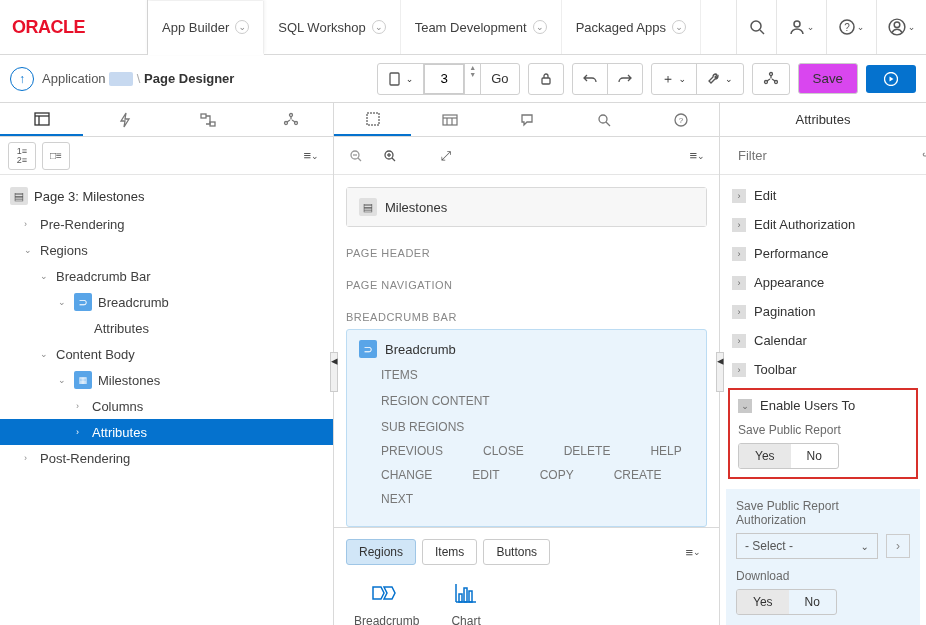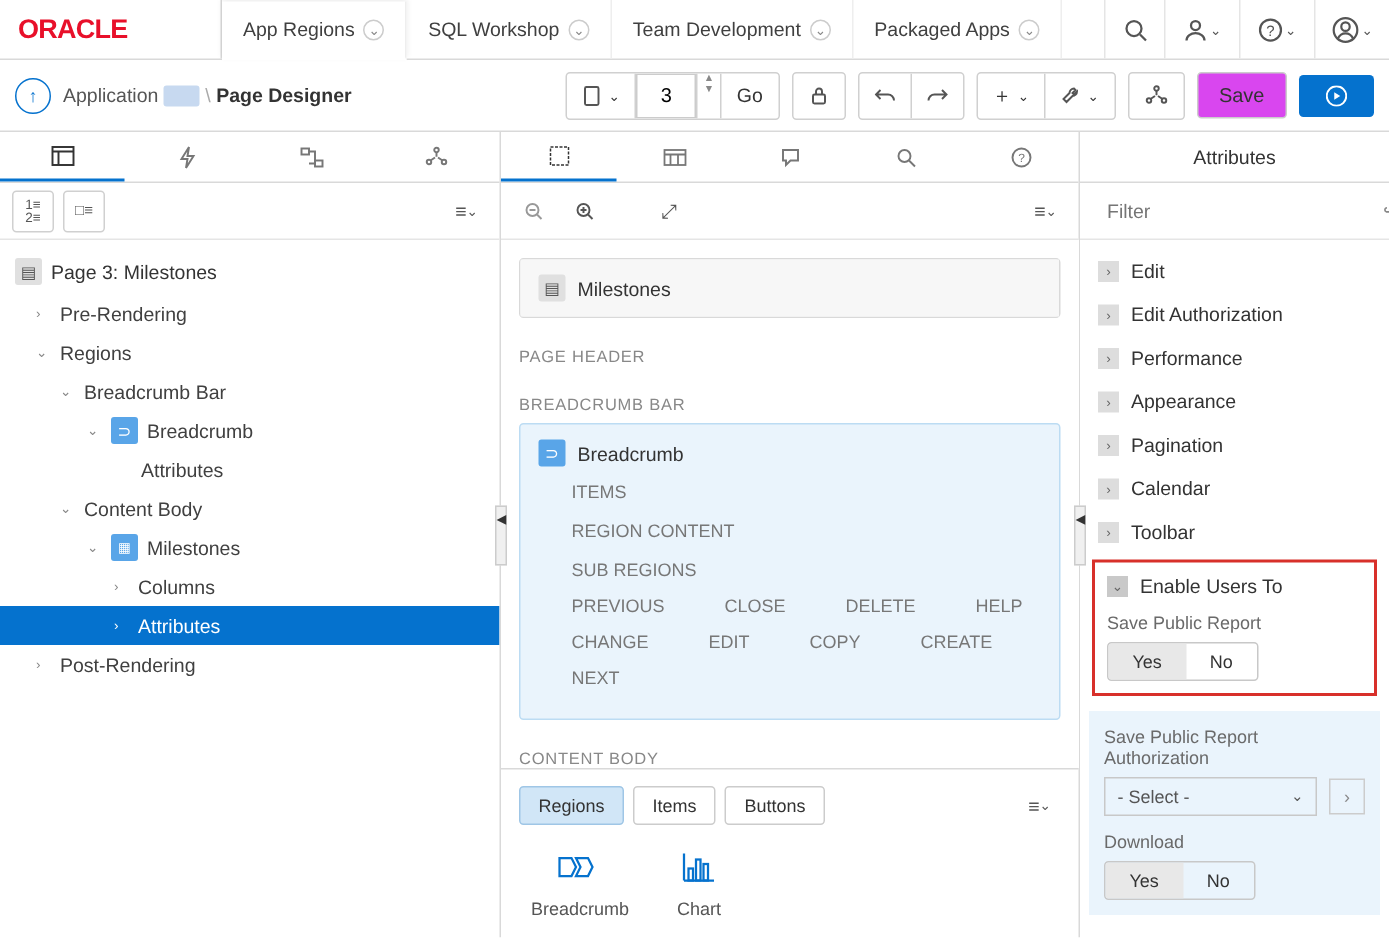--- a/index.html
+++ b/index.html
@@ -1,18 +1,18 @@
 <!DOCTYPE html>
 <html><head>
 <meta charset="utf-8">
 <style>
 * { box-sizing: border-box; margin: 0; padding: 0; font-family: -apple-system, BlinkMacSystemFont, "Segoe UI", Arial, sans-serif; }
 body { width: 926px; height: 625px; overflow: hidden; background: #fff; font-size: 13px; color: #333; }
 
-.topbar { height: 40px; border-bottom: 1px solid #d9d9d9; display: flex; align-items: stretch; }
+.topbar { height: 55px; border-bottom: 1px solid #d9d9d9; display: flex; align-items: stretch; }
 .logo { width: 148px; display: flex; align-items: center; padding: 0 12px; font-weight: bold; font-size: 18px; color: #e8102a; border-right: 1px solid #d9d9d9; letter-spacing: -0.5px; }
 .topnav-item { display: flex; align-items: center; padding: 0 14px; color: #404040; border-right: 1px solid #eee; cursor: pointer; gap: 6px; }
 .topnav-item.active { background: #fff; border-bottom: 2px solid #fff; position: relative; top: 1px; box-shadow: 0 -2px 4px rgba(0,0,0,0.08); }
 .topnav-spacer { flex: 1; }
 .topbar-icon { width: 40px; display: flex; align-items: center; justify-content: center; border-left: 1px solid #e5e5e5; cursor: pointer; color: #555; }
 .chevron { font-size: 9px; color: #888; border: 1px solid #ccc; border-radius: 50%; width: 14px; height: 14px; display: inline-flex; align-items: center; justify-content: center; }
 
 .toolbar { height: 48px; border-bottom: 1px solid #d9d9d9; display: flex; align-items: center; padding: 0 10px; gap: 8px; }
 .toolbar .circle-icon { width: 24px; height: 24px; border: 1.5px solid #0572ce; border-radius: 50%; display: flex; align-items: center; justify-content: center; color: #0572ce; font-size: 12px; }
 .breadcrumb-text { color: #555; }
@@ -87,21 +87,21 @@
 .page-input { width: 40px; height: 30px; border: 1px solid #ccc; text-align: center; }
 .divider-handle { position: absolute; left: -1px; top: 50%; width: 8px; height: 40px; background: #f0f0f0; border: 1px solid #ccc; transform: translateY(-50%); }
 svg { display: block; }
 </style>
 </head>
 <body>
 
 <div class="topbar">
   <div class="logo">ORACLE</div>
   <div class="topnav-item active">
-    <span>App Regions</span>
+    <span>App Builder</span>
     <span class="chevron">⌄</span>
   </div>
   <div class="topnav-item">
     <span>SQL Workshop</span>
     <span class="chevron">⌄</span>
   </div>
   <div class="topnav-item">
     <span>Team Development</span>
     <span class="chevron">⌄</span>
   </div>
@@ -352,20 +352,21 @@
       <div class="icon-btn">≡ <span style="font-size:9px;">⌄</span></div>
     </div>
     <div class="center-body">
       <div class="region-card">
         <div class="region-card-header">
           <span class="tree-icon page">▤</span>
           <span>Milestones</span>
         </div>
       </div>
       <div class="section-label">PAGE HEADER</div>
+      <div class="section-label">PAGE NAVIGATION</div>
       <div class="section-label">BREADCRUMB BAR</div>
       <div class="sub-region">
         <div class="sub-region-hdr">
           <span class="tree-icon bc">⊃</span>
           <span>Breadcrumb</span>
         </div>
         <div class="sub-items">
           <span>ITEMS</span>
           <span>REGION CONTENT</span>
           <span>SUB REGIONS</span>

